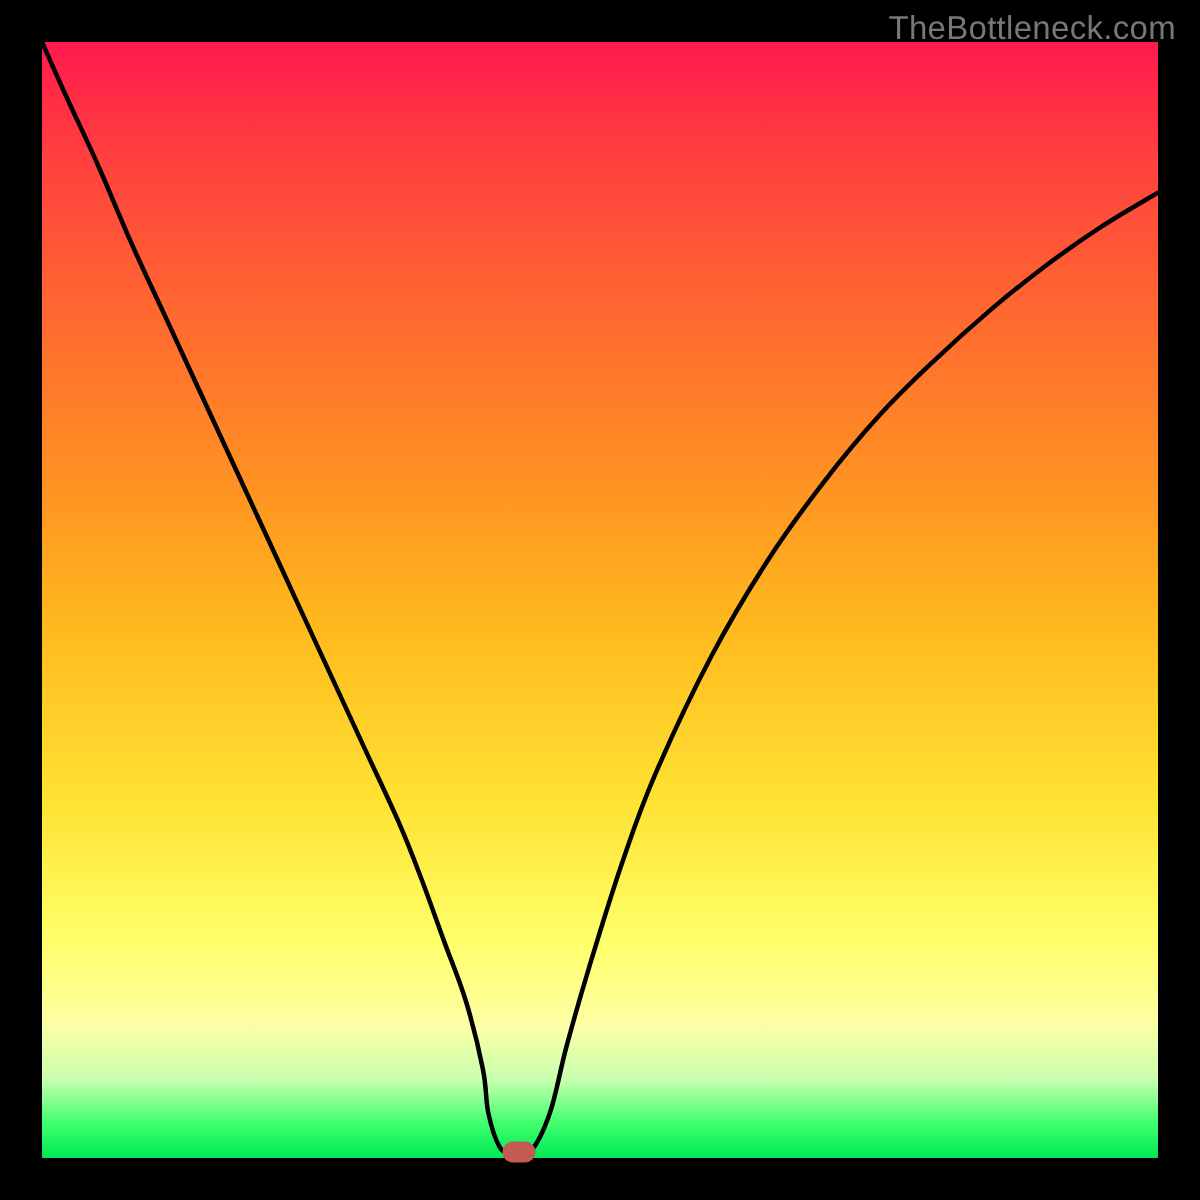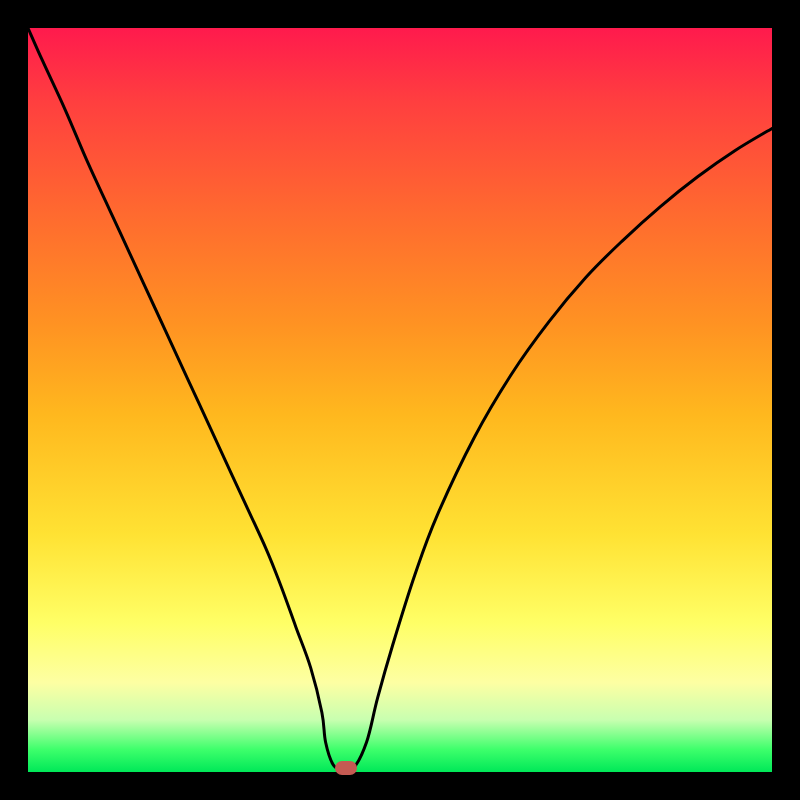--- a/index.html
+++ b/index.html
@@ -62,19 +62,20 @@
     border-radius: 8px;
     background: #c45a52;
     transform: translate(-50%, -50%);
     z-index: 30;
   }
 </style>
 </head>
 <body>
 
 <div class="frame">
+  <div class="watermark">TheBottleneck.com</div>
   <div class="plot">
     <svg id="svg" viewBox="0 0 744 744" preserveAspectRatio="none">
       <path id="curve-path" fill="none" stroke="#000" stroke-width="3" stroke-linejoin="round" stroke-linecap="round" d="M 0.00 0.00 C 2.68 6.03, 8.18 18.75, 14.88 33.48 C 21.58 48.21, 29.16 63.76, 37.20 81.84 C 45.24 99.92, 51.48 115.84, 59.52 133.92 C 67.56 152.00, 73.80 164.87, 81.84 182.28 C 89.88 199.69, 96.12 213.23, 104.16 230.64 C 112.20 248.05, 118.44 261.59, 126.48 279.00 C 134.52 296.41, 140.76 309.95, 148.80 327.36 C 156.84 344.77, 163.08 358.31, 171.12 375.72 C 179.16 393.13, 185.40 406.67, 193.44 424.08 C 201.48 441.49, 207.72 455.03, 215.76 472.44 C 223.80 489.85, 231.38 505.40, 238.08 520.80 C 244.78 536.20, 247.60 543.94, 252.96 558.00 C 258.32 572.06, 262.48 584.19, 267.84 598.92 C 273.20 613.65, 278.03 624.44, 282.72 639.84 C 287.41 655.24, 291.20 671.09, 293.88 684.48 C 296.56 697.87, 295.59 704.87, 297.60 714.24 C 299.61 723.61, 302.36 731.87, 305.04 736.56 C 307.72 741.25, 308.86 739.61, 312.48 740.28 C 316.10 740.95, 320.44 744.97, 325.13 740.28 C 329.82 735.59, 334.10 726.96, 338.52 714.24 C 342.94 701.52, 344.99 687.01, 349.68 669.60 C 354.37 652.19, 357.86 639.62, 364.56 617.52 C 371.26 595.42, 378.84 570.28, 386.88 546.84 C 394.92 523.40, 398.49 512.10, 409.20 487.32 C 419.91 462.54, 433.01 434.64, 446.40 409.20 C 459.79 383.76, 470.21 366.72, 483.60 345.96 C 496.99 325.20, 507.41 311.29, 520.80 293.88 C 534.19 276.47, 544.61 263.97, 558.00 249.24 C 571.39 234.51, 581.81 224.76, 595.20 212.04 C 608.59 199.32, 619.01 189.94, 632.40 178.56 C 645.79 167.18, 656.21 158.84, 669.60 148.80 C 682.99 138.76, 693.41 131.46, 706.80 122.76 C 720.19 114.06, 737.30 104.46, 744.00 100.44"></path>
     </svg>
     <div id="marker" class="marker" style="left: 318.432px; top: 739.536px; background: rgb(196, 90, 82);"></div>
   </div>
 </div>
 
 </body></html>

